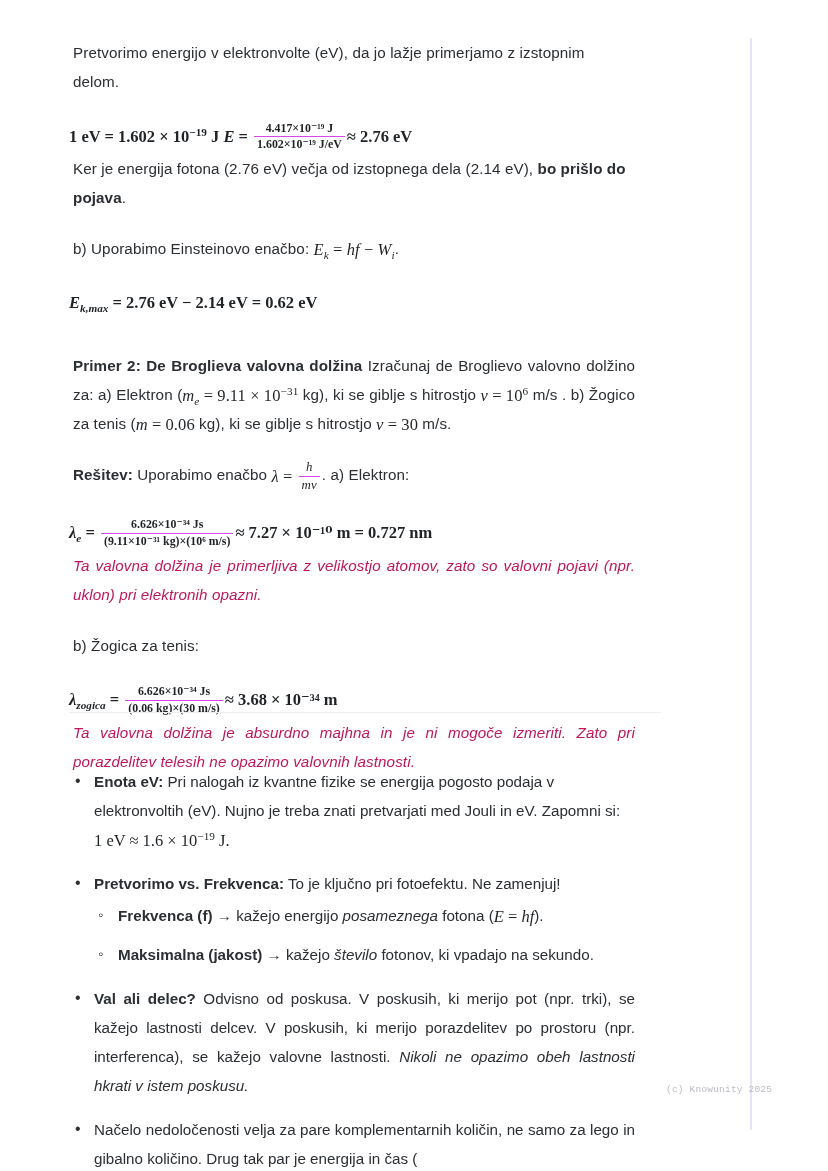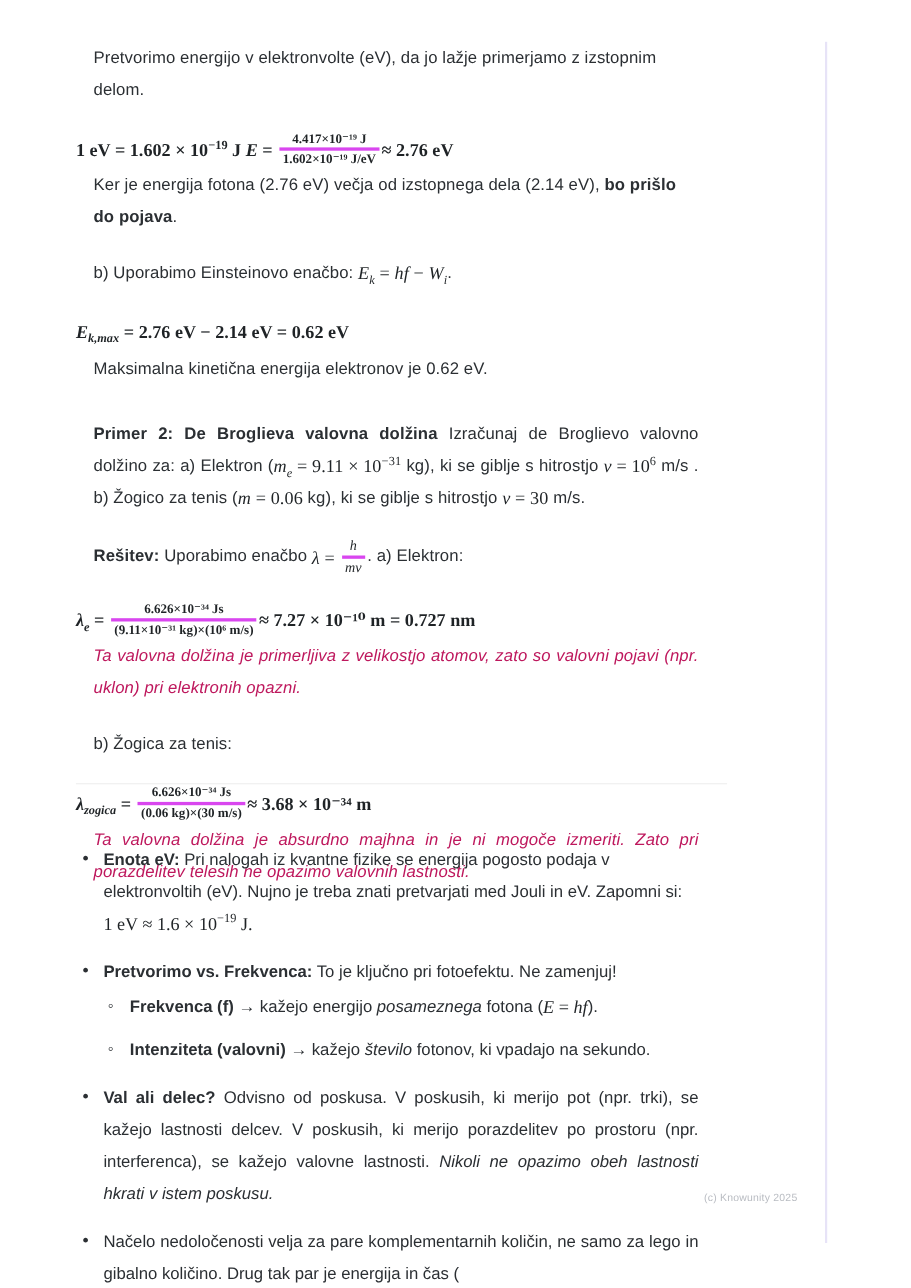--- a/index.html
+++ b/index.html
@@ -27,21 +27,21 @@
   }
 
   .page {
     position: absolute;
     left: 69px;
     top: 38px;
     width: 566px;
   }
 
   p, .para {
-    margin: 0 0 0 16px;
+    margin: 0 0 0 4px;
     font-size: 15.2px;
     line-height: 29px;
     color: #2b2f33;
     letter-spacing: 0.1px;
   }
   .gap-md { height: 22px; }
   .gap-lg { height: 30px; }
 
   .justify { text-align: justify; }
 
@@ -72,21 +72,21 @@
   .frac {
     display: inline-block;
     vertical-align: -0.55em;
     text-align: center;
     font-size: 0.72em;
     margin: 0 2px;
   }
   .frac > .num {
     display: block;
     padding: 0 3px 1px 3px;
-    border-bottom: 3px solid #d946ef;
+    border-bottom: 1px solid #d946ef;
     white-space: nowrap;
   }
   .frac > .den {
     display: block;
     padding: 1px 3px 0 3px;
     white-space: nowrap;
   }
   .frac.tight { font-size: 0.78em; }
 
   .italic-note {
@@ -151,26 +151,26 @@
     content: "\25E6";
     position: absolute;
     left: 4px;
     top: -1px;
     font-size: 15px;
     color: #2b2f33;
   }
 
   .watermark {
     position: absolute;
-    left: 640px;
+    left: 666px;
     top: 1084px;
     font-size: 9.5px;
     color: #b9bcc2;
     letter-spacing: 0.2px;
-    font-family: Liberation Sans, sans-serif;
+    font-family: Liberation Mono, monospace;
   }
 </style>
 </head>
 <body>
 
 <div class="right-rule"></div>
 
 <div class="page">
 
   <p class="para">Pretvorimo energijo v elektronvolte (eV), da jo lažje primerjamo z izstopnim delom.</p>
@@ -188,21 +188,20 @@
 
   <div class="gap-md"></div>
 
   <p class="para"><span>b) Uporabimo Einsteinovo enačbo: </span><span class="math"><span class="it">E</span><sub>k</sub> <span class="up">=</span> <span class="it">hf</span> <span class="up">−</span> <span class="it">W</span><sub>i</sub></span><span>.</span></p>
 
   <div class="gap-md"></div>
 
   <div class="mathline">
     <span class="math"><span class="it">E</span><sub>k,max</sub> <span class="up">= 2.76 eV − 2.14 eV = 0.62 eV</span></span>
   </div>
-  <p class="para">Maksimalna kinetična energija elektronov je 0.62 eV.</p>
 
   <div class="gap-lg"></div>
 
   <p class="para justify"><b>Primer 2: De Broglieva valovna dolžina</b><span> Izračunaj de Broglievo valovno dolžino za: a) Elektron (</span><span class="math"><span class="it">m</span><sub>e</sub> <span class="up">= 9.11 × 10</span><sup>−31</sup></span><span> kg), ki se giblje s hitrostjo </span><span class="math"><span class="it">v</span> <span class="up">= 10</span><sup>6</sup></span><span> m/s . b) Žogico za tenis (</span><span class="math"><span class="it">m</span> <span class="up">= 0.06</span></span><span> kg), ki se giblje s hitrostjo </span><span class="math"><span class="it">v</span> <span class="up">= 30</span></span><span> m/s.</span></p>
 
   <div class="gap-md"></div>
 
   <p class="para"><b>Rešitev:</b><span> Uporabimo enačbo </span><span class="math"><span class="it">λ</span> <span class="up">=</span> <span class="frac tight"><span class="num"><span class="it">h</span></span><span class="den"><span class="it">mv</span></span></span></span><span>. a) Elektron:</span></p>
 
   <div class="gap-md"></div>
@@ -240,21 +239,21 @@
       <b>Enota eV:</b><span> Pri nalogah iz kvantne fizike se energija pogosto podaja v elektronvoltih (eV). Nujno je treba znati pretvarjati med Jouli in eV. Zapomni si: </span><span class="math"><span class="up">1 eV ≈ 1.6 × 10</span><sup>−19</sup><span class="up"> J.</span></span>
     </li>
 
     <li>
       <b>Pretvorimo vs. Frekvenca:</b><span> To je ključno pri fotoefektu. Ne zamenjuj!</span>
       <ul class="subtips">
         <li>
           <b><span>Frekvenca (f)</span></b><span> → kažejo energijo </span><i>posameznega</i><span> fotona (</span><span class="math"><span class="it">E</span> <span class="up">=</span> <span class="it">hf</span></span><span>).</span>
         </li>
         <li>
-          <b>Intenziteta (valovni)</b><span> → kažejo </span><i>število</i><span> fotonov, ki vpadajo na sekundo.</span>
+          <b>Maksimalna (jakost)</b><span> → kažejo </span><i>število</i><span> fotonov, ki vpadajo na sekundo.</span>
         </li>
       </ul>
     </li>
 
     <li class="justify">
       <b>Val ali delec?</b><span> Odvisno od poskusa. V poskusih, ki merijo pot (npr. trki), se kažejo lastnosti delcev. V poskusih, ki merijo porazdelitev po prostoru (npr. interferenca), se kažejo valovne lastnosti. </span><i>Nikoli ne opazimo obeh lastnosti hkrati v istem poskusu.</i>
     </li>
 
     <li class="justify">
       <span>Načelo nedoločenosti velja za pare komplementarnih količin, ne samo za lego in gibalno količino. Drug tak par je energija in čas (</span>

